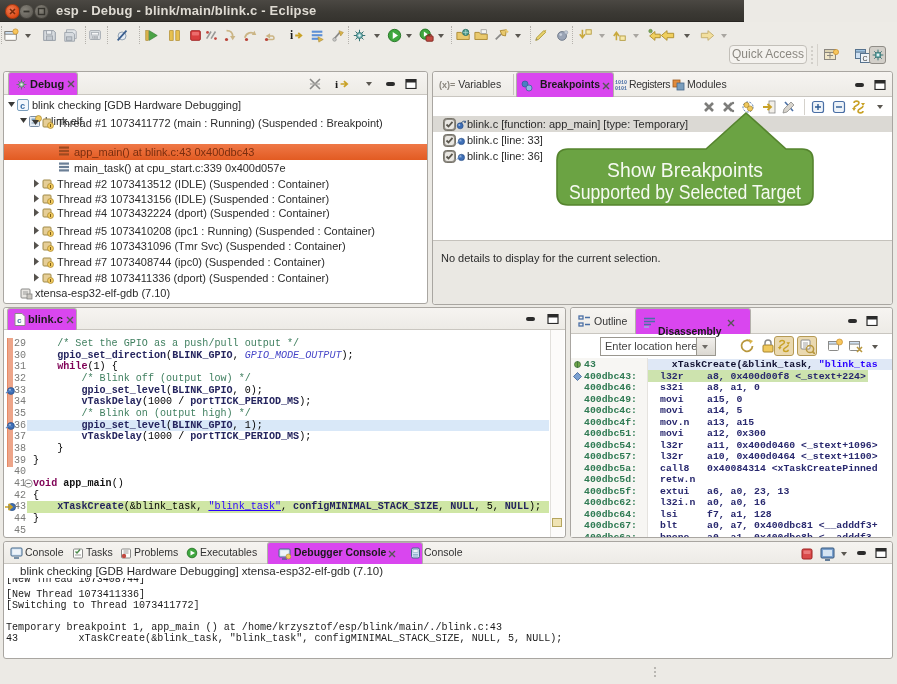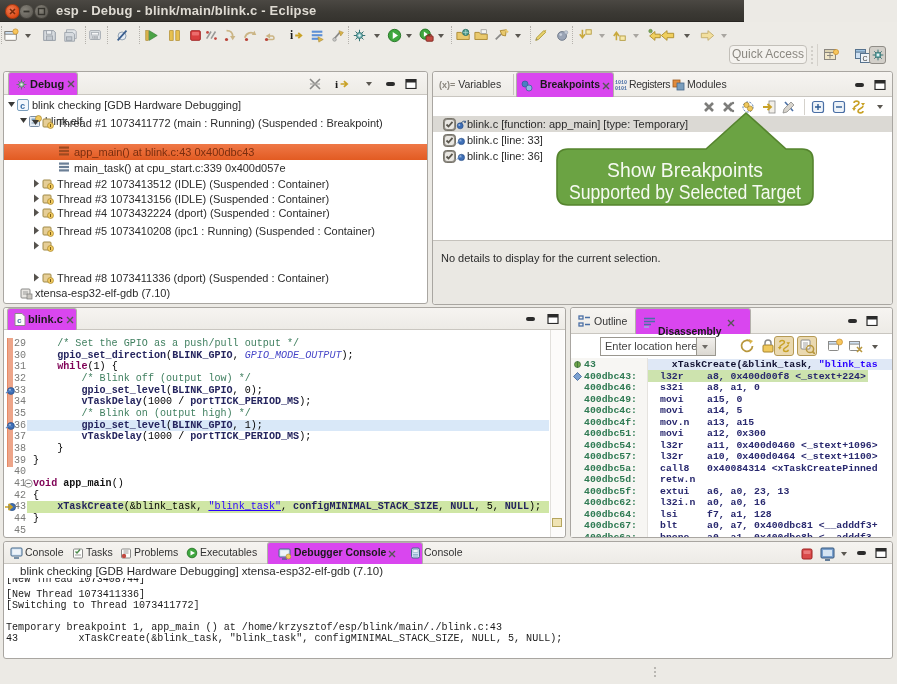--- a/index.html
+++ b/index.html
@@ -405,20 +405,32 @@
       </div>
     <div class="treerow" style="top:143.3px;">
         <svg class="tw" style="left:28px" width="8" height="11" viewBox="0 0 8 11">
           <path d="M2 1.5 L7 5.5 L2 9.5 z" fill="#56534e"></path>
         </svg>
         <svg class="tw" style="left:38px" width="12" height="12" viewBox="0 0 12 12">
           <rect x="1" y="2" width="8" height="8" rx="1" fill="#e6ce96" stroke="#a08a48"></rect>
           <circle cx="8.5" cy="8.5" r="3" fill="#f0c95e" stroke="#a8852c" stroke-width="0.7"></circle>
           <path d="M8.5 7 v3" stroke="#7a5e1c" stroke-width="1"></path>
         </svg>
+        <span class="abs" style="left:53px; top:2px;">Thread #6 1073431096 (Tmr Svc) (Suspended : Container)</span>
+      </div>
+    <div class="treerow" style="top:159px;">
+        <svg class="tw" style="left:28px" width="8" height="11" viewBox="0 0 8 11">
+          <path d="M2 1.5 L7 5.5 L2 9.5 z" fill="#56534e"></path>
+        </svg>
+        <svg class="tw" style="left:38px" width="12" height="12" viewBox="0 0 12 12">
+          <rect x="1" y="2" width="8" height="8" rx="1" fill="#e6ce96" stroke="#a08a48"></rect>
+          <circle cx="8.5" cy="8.5" r="3" fill="#f0c95e" stroke="#a8852c" stroke-width="0.7"></circle>
+          <path d="M8.5 7 v3" stroke="#7a5e1c" stroke-width="1"></path>
+        </svg>
+        <span class="abs" style="left:53px; top:2px;">Thread #7 1073408744 (ipc0) (Suspended : Container)</span>
       </div>
     <div class="treerow" style="top:174.7px;">
         <svg class="tw" style="left:28px" width="8" height="11" viewBox="0 0 8 11">
           <path d="M2 1.5 L7 5.5 L2 9.5 z" fill="#56534e"></path>
         </svg>
         <svg class="tw" style="left:38px" width="12" height="12" viewBox="0 0 12 12">
           <rect x="1" y="2" width="8" height="8" rx="1" fill="#e6ce96" stroke="#a08a48"></rect>
           <circle cx="8.5" cy="8.5" r="3" fill="#f0c95e" stroke="#a8852c" stroke-width="0.7"></circle>
           <path d="M8.5 7 v3" stroke="#7a5e1c" stroke-width="1"></path>
         </svg>

